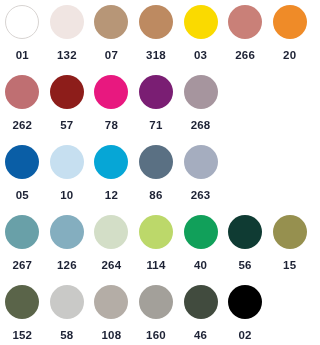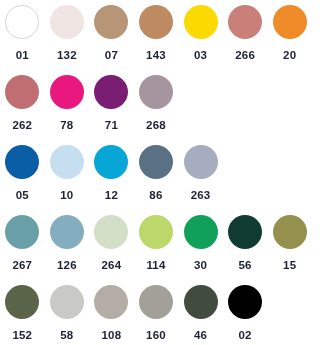--- a/index.html
+++ b/index.html
@@ -73,41 +73,45 @@
       <div class="swatch-cell">
         <div class="swatch-dot" style="background-color: rgb(240, 229, 226);"></div>
         <div class="swatch-label">132</div>
       </div>
       <div class="swatch-cell">
         <div class="swatch-dot" style="background-color: rgb(183, 150, 119);"></div>
         <div class="swatch-label">07</div>
       </div>
       <div class="swatch-cell">
         <div class="swatch-dot" style="background-color: rgb(189, 138, 97);"></div>
-        <div class="swatch-label">143</div>
+        <div class="swatch-label">318</div>
       </div>
       <div class="swatch-cell">
         <div class="swatch-dot" style="background-color: rgb(250, 218, 0);"></div>
         <div class="swatch-label">03</div>
       </div>
       <div class="swatch-cell">
         <div class="swatch-dot" style="background-color: rgb(201, 128, 120);"></div>
         <div class="swatch-label">266</div>
       </div>
       <div class="swatch-cell">
         <div class="swatch-dot" style="background-color: rgb(239, 139, 40);"></div>
         <div class="swatch-label">20</div>
       </div>
     </div>
     <div class="swatch-row">
       <div class="swatch-cell">
         <div class="swatch-dot" style="background-color: rgb(191, 111, 114);"></div>
         <div class="swatch-label">262</div>
       </div>
       <div class="swatch-cell">
+        <div class="swatch-dot" style="background-color: rgb(141, 29, 26);"></div>
+        <div class="swatch-label">57</div>
+      </div>
+      <div class="swatch-cell">
         <div class="swatch-dot" style="background-color: rgb(232, 24, 127);"></div>
         <div class="swatch-label">78</div>
       </div>
       <div class="swatch-cell">
         <div class="swatch-dot" style="background-color: rgb(122, 30, 115);"></div>
         <div class="swatch-label">71</div>
       </div>
       <div class="swatch-cell">
         <div class="swatch-dot" style="background-color: rgb(166, 149, 158);"></div>
         <div class="swatch-label">268</div>
@@ -147,21 +151,21 @@
       <div class="swatch-cell">
         <div class="swatch-dot" style="background-color: rgb(211, 222, 199);"></div>
         <div class="swatch-label">264</div>
       </div>
       <div class="swatch-cell">
         <div class="swatch-dot" style="background-color: rgb(188, 216, 106);"></div>
         <div class="swatch-label">114</div>
       </div>
       <div class="swatch-cell">
         <div class="swatch-dot" style="background-color: rgb(17, 160, 90);"></div>
-        <div class="swatch-label">30</div>
+        <div class="swatch-label">40</div>
       </div>
       <div class="swatch-cell">
         <div class="swatch-dot" style="background-color: rgb(15, 59, 51);"></div>
         <div class="swatch-label">56</div>
       </div>
       <div class="swatch-cell">
         <div class="swatch-dot" style="background-color: rgb(150, 144, 79);"></div>
         <div class="swatch-label">15</div>
       </div>
     </div>

